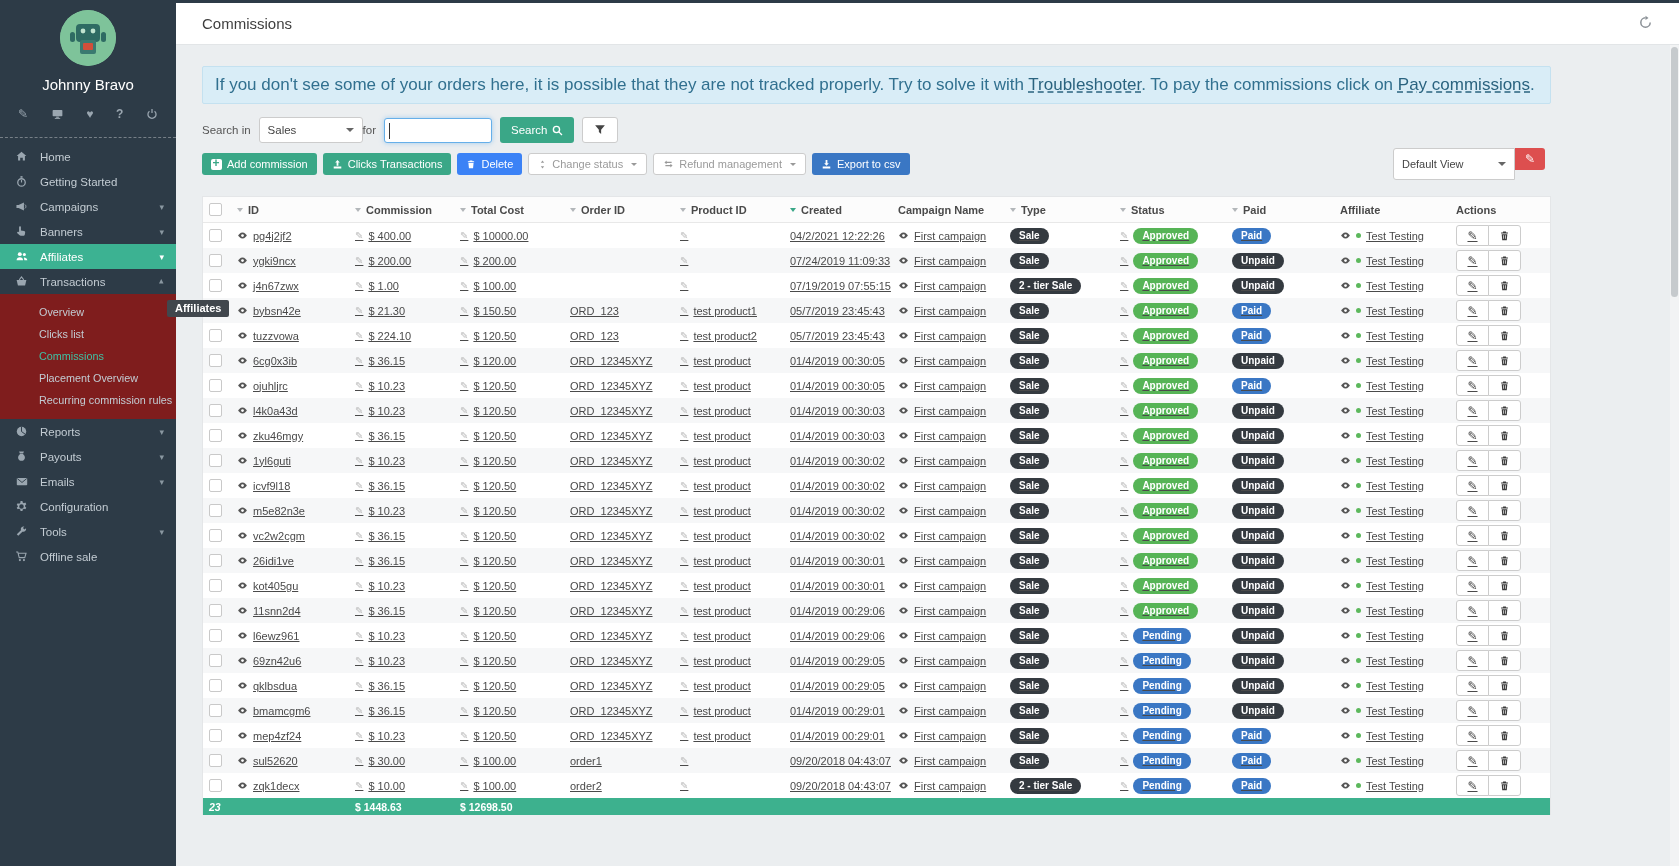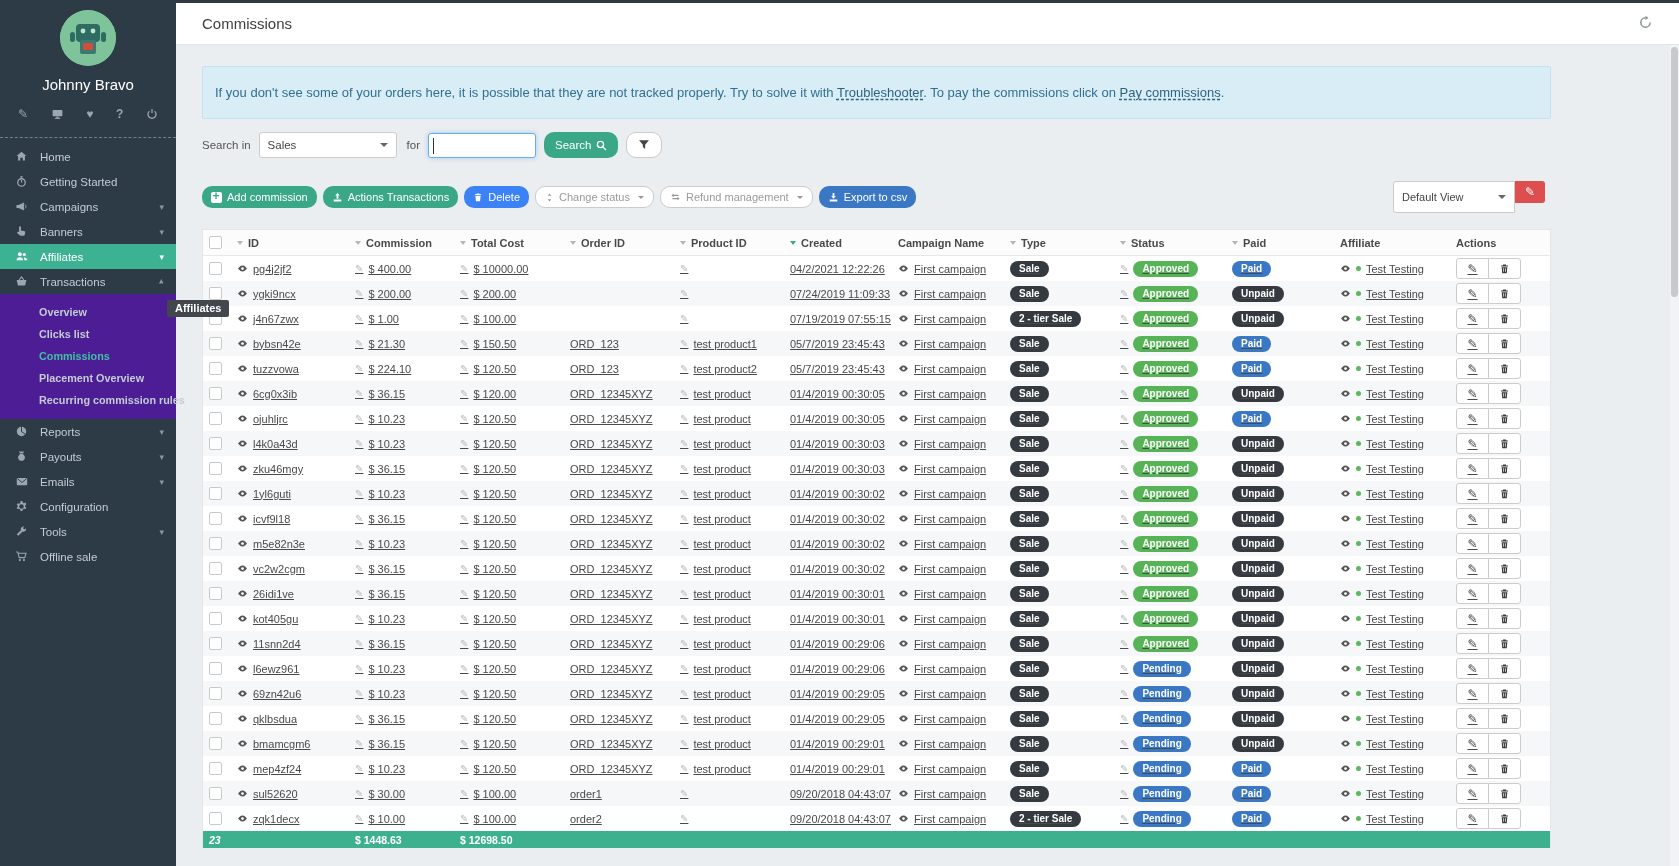--- a/index.html
+++ b/index.html
@@ -18,52 +18,52 @@
   .user-name { color:#fff; font-size:15px; margin-top:10px; font-weight:400; }
   .profile-icons { display:flex; justify-content:space-between; padding:14px 18px 12px 18px; align-items:center; }
   .p-icon { color:#9aa6b0; font-size:12px; cursor:pointer; display:flex; align-items:center; }
   .sb-divider { border-top:1px dashed rgba(255,255,255,.35); margin:4px 0 6px 0; }
   .nav-item { display:flex; align-items:center; height:25px; padding:0 12px 0 14px; cursor:pointer; font-size:11.5px; color:#c3ccd3; }
   .nav-item .n-icon { width:15px; margin-right:11px; display:flex; align-items:center; justify-content:center; color:#9aa6b0; font-size:12px; }
   .nav-item .n-label { flex:1; }
   .nav-item .n-chev { color:#8a97a1; font-size:9px; }
   .nav-item.active { background:#3cb292; color:#fff; }
   .nav-item.active .n-icon, .nav-item.active .n-chev { color:#fff; }
-  .submenu { background:#4c1d95; padding:7px 18px 8px 0;font-weight:bold; }
+  .submenu { background:#7f1d1d; padding:7px 18px 8px 0; }
   .sub-item { display:block; padding:5px 10px 5px 39px; font-size:10.8px; color:#c3ccd3; cursor:pointer; white-space:nowrap; }
   .sub-item.current { color:#3fc1a4; }
   .chev-up { display:inline-block; transform:rotate(180deg); }
   svg.si { fill:#9aa6b0; }
   .nav-item.active svg.si { fill:#fff; }
 
   
   .main { flex:1; display:flex; flex-direction:column; border-top:3px solid #2d3b47; }
   .topbar { height:42px; background:#fff; border-bottom:1px solid #e2e5e7; display:flex; align-items:center; justify-content:space-between; padding:0 26px 0 26px; flex-shrink:0; }
   .page-title { font-size:15px; color:#3e3e3e; }
   .refresh { color:#8a9096; cursor:pointer; }
 
   .content { padding:21px 0 0 26px; position:relative; }
   .w { width:1349px; }
 
-  .banner { background:#d9edf7; border:1px solid #c4e1f0; border-radius:2px; color:#31708f; font-size:13px; padding:18px 12px; }
+  .banner { background:#d9edf7; border:1px solid #c4e1f0; border-radius:2px; color:#31708f; font-size:17px; padding:8px 12px; }
   .banner a { color:#2a637f; text-decoration:underline; text-decoration-style:dashed; text-underline-offset:2px; cursor:pointer; }
 
   .search-row { margin-top:13px; display:flex; align-items:center; font-size:11.5px; color:#555; }
   .search-row .lbl { margin-right:8px; }
   .select { background:#fff; border:1px solid #ccc; border-radius:3px; height:26px; display:flex; align-items:center; justify-content:space-between; padding:0 8px; color:#444; cursor:pointer; }
-  .sel-search { width:138px; margin-right:10px; }
+  .sel-search { width:104px; }
   .caret { width:0; height:0; border-left:4px solid transparent; border-right:4px solid transparent; border-top:4px solid #666; }
   .for-lbl { margin-right:8px; }
   .search-input { width:108px; height:25px; border:1px solid #66afe9; border-radius:3px; box-shadow:0 0 5px rgba(102,175,233,.55); background:#fff; margin-right:8px; position:relative; }
   .cursor-bar { position:absolute; left:4px; top:4px; width:1px; height:16px; background:#333; }
-  .btn { border:none; border-radius:10px; font-family:inherit; font-size:11px; display:inline-flex; align-items:center; gap:5px; cursor:pointer; }
+  .btn { border:none; border-radius:3px; font-family:inherit; font-size:11px; display:inline-flex; align-items:center; gap:5px; cursor:pointer; }
   .btn-search { background:#3aa787; color:#fff; height:26px; padding:0 11px; font-size:11.5px; }
   .btn-filter { background:#fff; border:1px solid #ccc; height:26px; width:36px; justify-content:center; margin-left:8px; }
 
-  .toolbar { margin-top:23px; display:flex; align-items:center; }
+  .toolbar { margin-top:5px; display:flex; align-items:center; }
   .toolbar .btn { height:22px; padding:0 9px; margin-right:6px; }
   .btn-green { background:#3aa787; color:#fff; }
   .btn-pink { background:#3b82f6; color:#fff; }
   .btn-gray { background:#fff; border:1px solid #ccc; color:#9a9a9a; }
   .btn-blue { background:#3a77c4; color:#fff; }
   .mini-caret { width:0;height:0;border-left:3.5px solid transparent;border-right:3.5px solid transparent;border-top:3.5px solid #999; margin-left:3px; }
   .plus-ico { width:11px;height:11px;background:#fff;border-radius:2px;position:relative; }
   .plus-ico::before { content:"+"; position:absolute; left:1.5px; top:-2.5px; color:#3aa787; font-weight:bold; font-size:12px; }
   .spacer { flex:1; }
   .view-group { display:flex; }
@@ -318,21 +318,21 @@
 
       <div class="toolbar w">
         <button class="btn btn-green">
             <span class="plus-ico"></span>
             <span>Add commission</span>
           </button>
         <button class="btn btn-green">
           <svg width="11" height="11" viewBox="0 0 16 16">
               <path fill="#fff" d="M8 1.5l3.4 3.7H9.3v4.6H6.7V5.2H4.6zM2.5 11h11v2.8h-11z"></path>
             </svg>
-          <span>Actions Transactions</span>
+          <span>Clicks Transactions</span>
         </button>
         <button class="btn btn-pink">
           <svg width="10" height="11" viewBox="0 0 16 16">
               <path fill="#fff" d="M6 1.6h4l.5 1.2H13v1.4H3V2.8h2.5zM3.9 5.4h8.2L11.3 14H4.7z"></path>
             </svg>
           <span>Delete</span>
         </button>
         <button class="btn btn-gray">
           <svg width="9" height="11" viewBox="0 0 16 16">
               <path fill="#999" d="M8 1l3 4H5zM8 15l-3-4h6z"></path>

